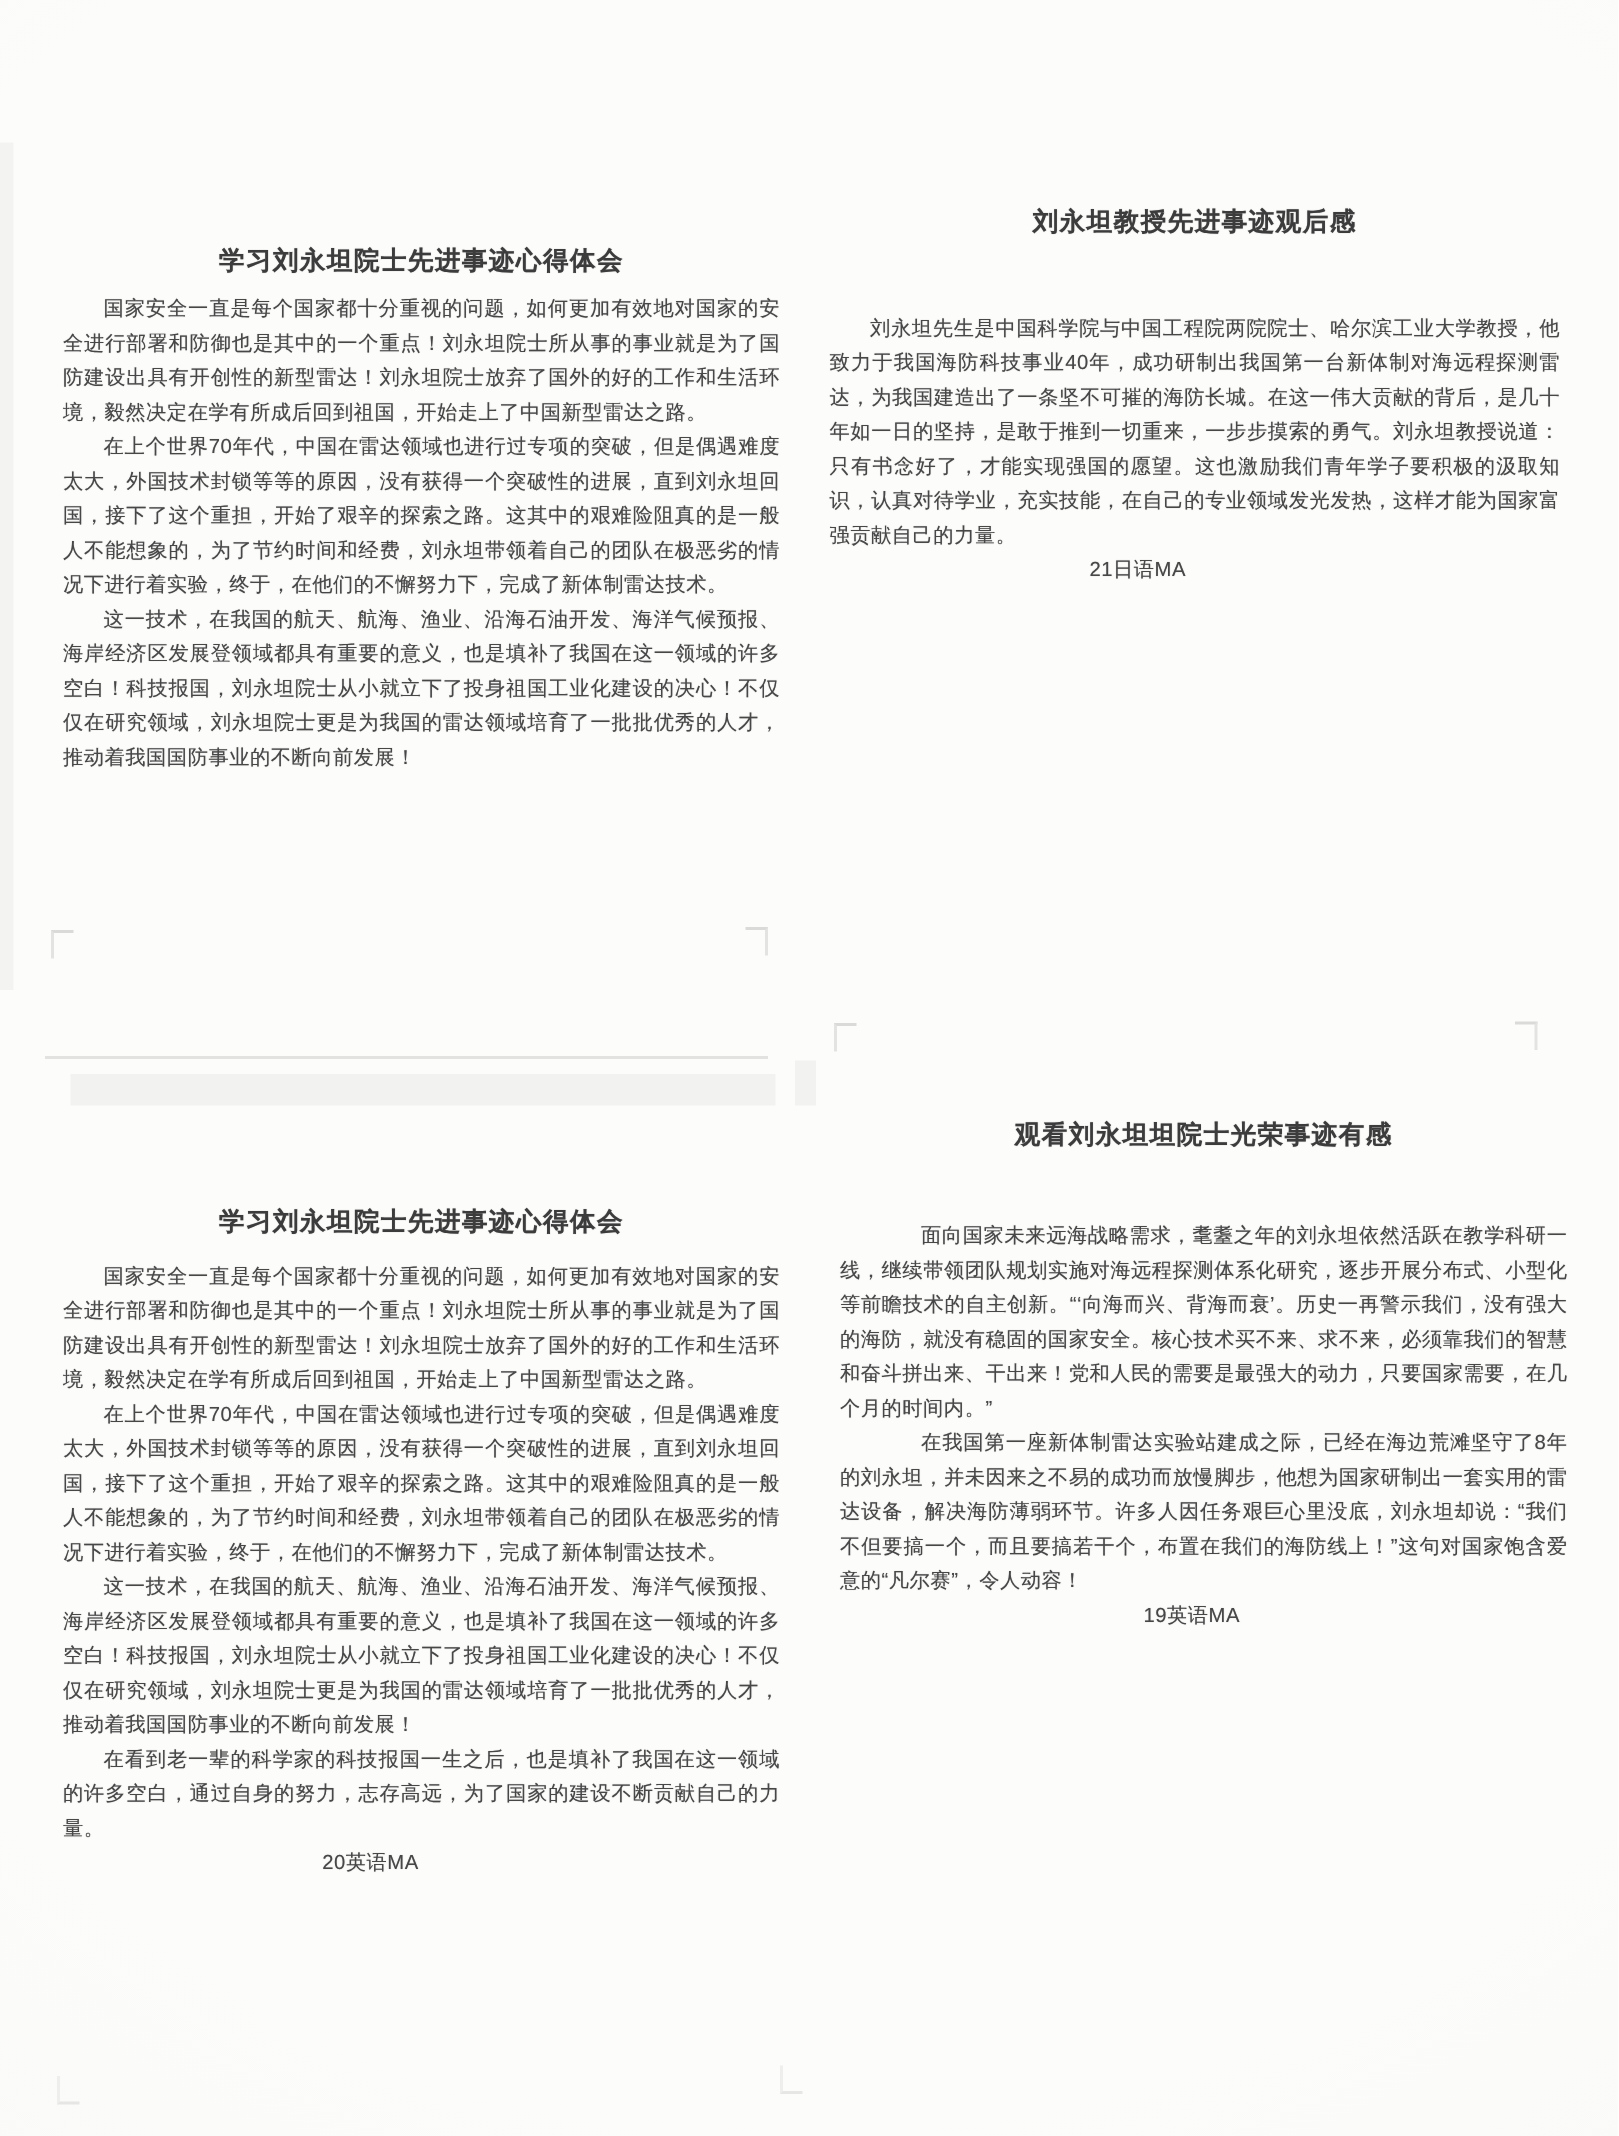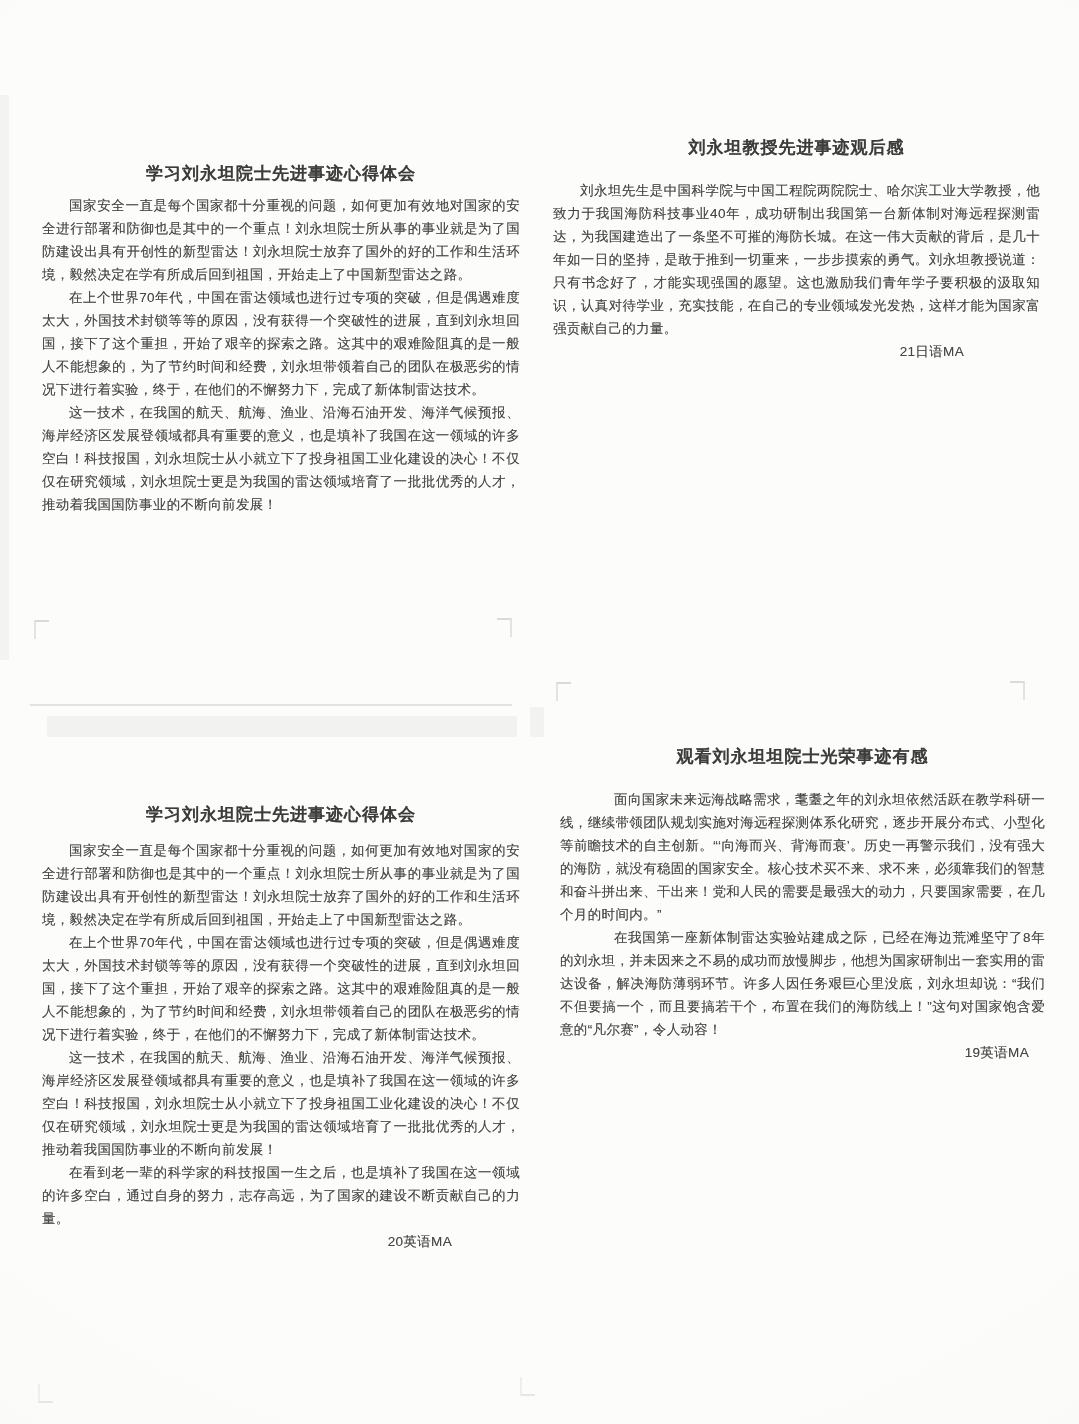--- a/index.html
+++ b/index.html
@@ -33,27 +33,27 @@
     line-height:23px;
     letter-spacing:0.35px;
     color:#474747;
     text-align:justify;
     text-indent:2em;
     text-shadow:0 0 0.6px rgba(71,71,71,0.5);
   }
   .indent-4 .essay-body p{text-indent:4em;}
   .mb-sm{margin-bottom:9px;}
   .mb-md{margin-bottom:13px;}
-  .mb-lg{margin-bottom:20px;}
-  .mb-xl{margin-bottom:20px;}
+  .mb-lg{margin-bottom:44px;}
+  .mb-xl{margin-bottom:48px;}
   .essay-signature{
     font-size:13.5px;
     line-height:23px;
     color:#474747;
-    text-align:right;
+    text-align:center;
     letter-spacing:0.35px;
     text-shadow:0 0 0.6px rgba(71,71,71,0.5);
   }
   
   .edge-band{position:absolute;background:#f3f3f1;}
   .corner{position:absolute;width:13px;height:17px;}
   .corner.tl{border-top:2px solid #dadad8;border-left:2px solid #e3e3e1;}
   .corner.tr{border-top:2px solid #dadad8;border-right:2px solid #e3e3e1;}
   .corner.bl{border-bottom:2px solid #e6e6e4;border-left:2px solid #eeeeec;}
   .hairline{position:absolute;height:2px;background:#e2e2e0;}

